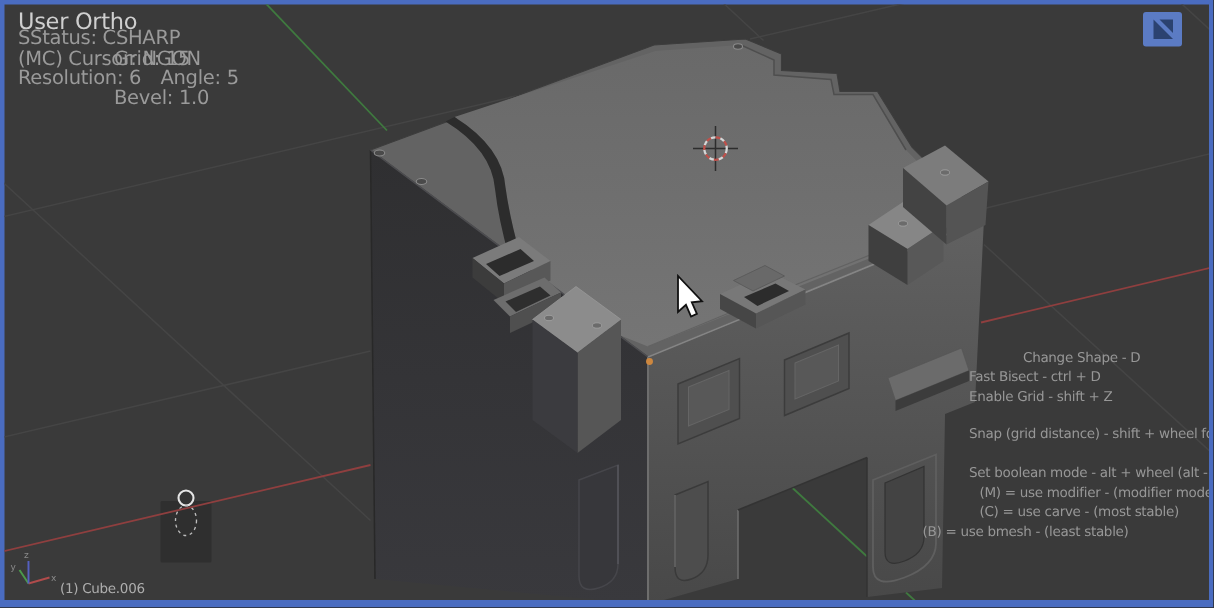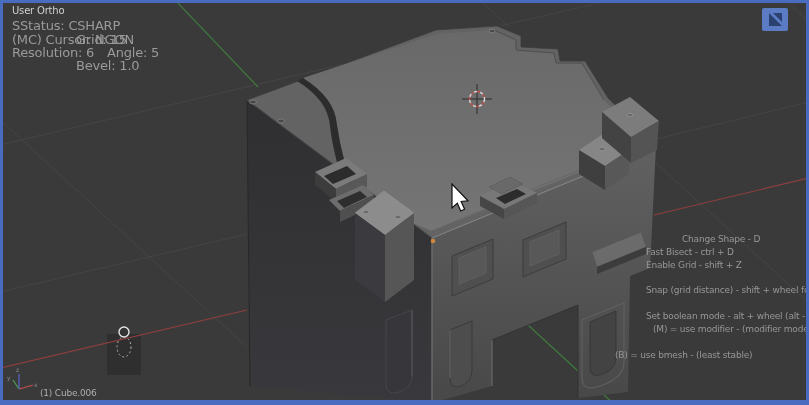--- a/index.html
+++ b/index.html
@@ -1,20 +1,20 @@
 <!DOCTYPE html>
 <html><head>
 <meta charset="utf-8">
 <style>
   html,body{margin:0;padding:0;background:#222;}
   .stage{position:relative;width:809px;height:405px;background:#4a6cc0;font-family:"DejaVu Sans",sans-serif;overflow:hidden;}
   .viewport{position:absolute;left:3px;top:3px;width:803px;height:397px;background:#3a3a3a;overflow:hidden;}
   .vp-svg{position:absolute;left:-3px;top:-3px;width:809px;height:405px;display:block;}
   .hudtxt{position:absolute;font-size:13px;letter-spacing:-0.2px;color:#9a9a9a;white-space:pre;}
-  .hud-title{color:#cfcfcf;font-size:10px;}
+  .hud-title{color:#cfcfcf;font-size:15px;}
   .helptxt{position:absolute;font-size:9px;letter-spacing:-0.2px;color:#979797;white-space:pre;}
   .objname{position:absolute;font-size:9px;color:#aeaeae;letter-spacing:-0.2px;}
   .corner-icon{position:absolute;left:758px;top:4px;width:28px;height:26px;}
 </style>
 </head>
 <body>
 
 <div class="stage">
   <div class="viewport">
 
@@ -181,20 +181,21 @@
     <div class="hudtxt" style="left:9px;top:42px;">Resolution: 6</div>
     <div class="hudtxt" style="left:73px;top:42px;margin-left:31px;">Angle: 5</div>
     <div class="hudtxt" style="left:73px;top:55px;">Bevel: 1.0</div>
 
     <div class="helptxt" style="left:643px;top:231px;margin-left:36px;">Change Shape - D</div>
     <div class="helptxt" style="left:643px;top:244px;">Fast Bisect - ctrl + D</div>
     <div class="helptxt" style="left:643px;top:257px;">Enable Grid - shift + Z</div>
     <div class="helptxt" style="left:643px;top:282px;">Snap (grid distance) - shift + wheel for +/-)</div>
     <div class="helptxt" style="left:643px;top:308px;">Set boolean mode - alt + wheel (alt - (+/-)</div>
     <div class="helptxt" style="left:650px;top:321px;">(M) = use modifier - (modifier mode)</div>
+    <div class="helptxt" style="left:650px;top:334px;">(C) = use carve - (most stable)</div>
     <div class="helptxt" style="left:612px;top:347px;">(B) = use bmesh - (least stable)</div>
 
     <div class="objname" style="left:37px;top:385px;">(1) Cube.006</div>
 
     <svg class="corner-icon" viewBox="0 0 28 26">
       <rect x="1" y="1" width="26" height="23" rx="2" fill="#5b7bc4"></rect>
       <polygon points="8,6 8,19 21,19" fill="#2b4270"></polygon>
       <polygon points="12,6 21,6 21,15" fill="#2b4270"></polygon>
     </svg>
 

